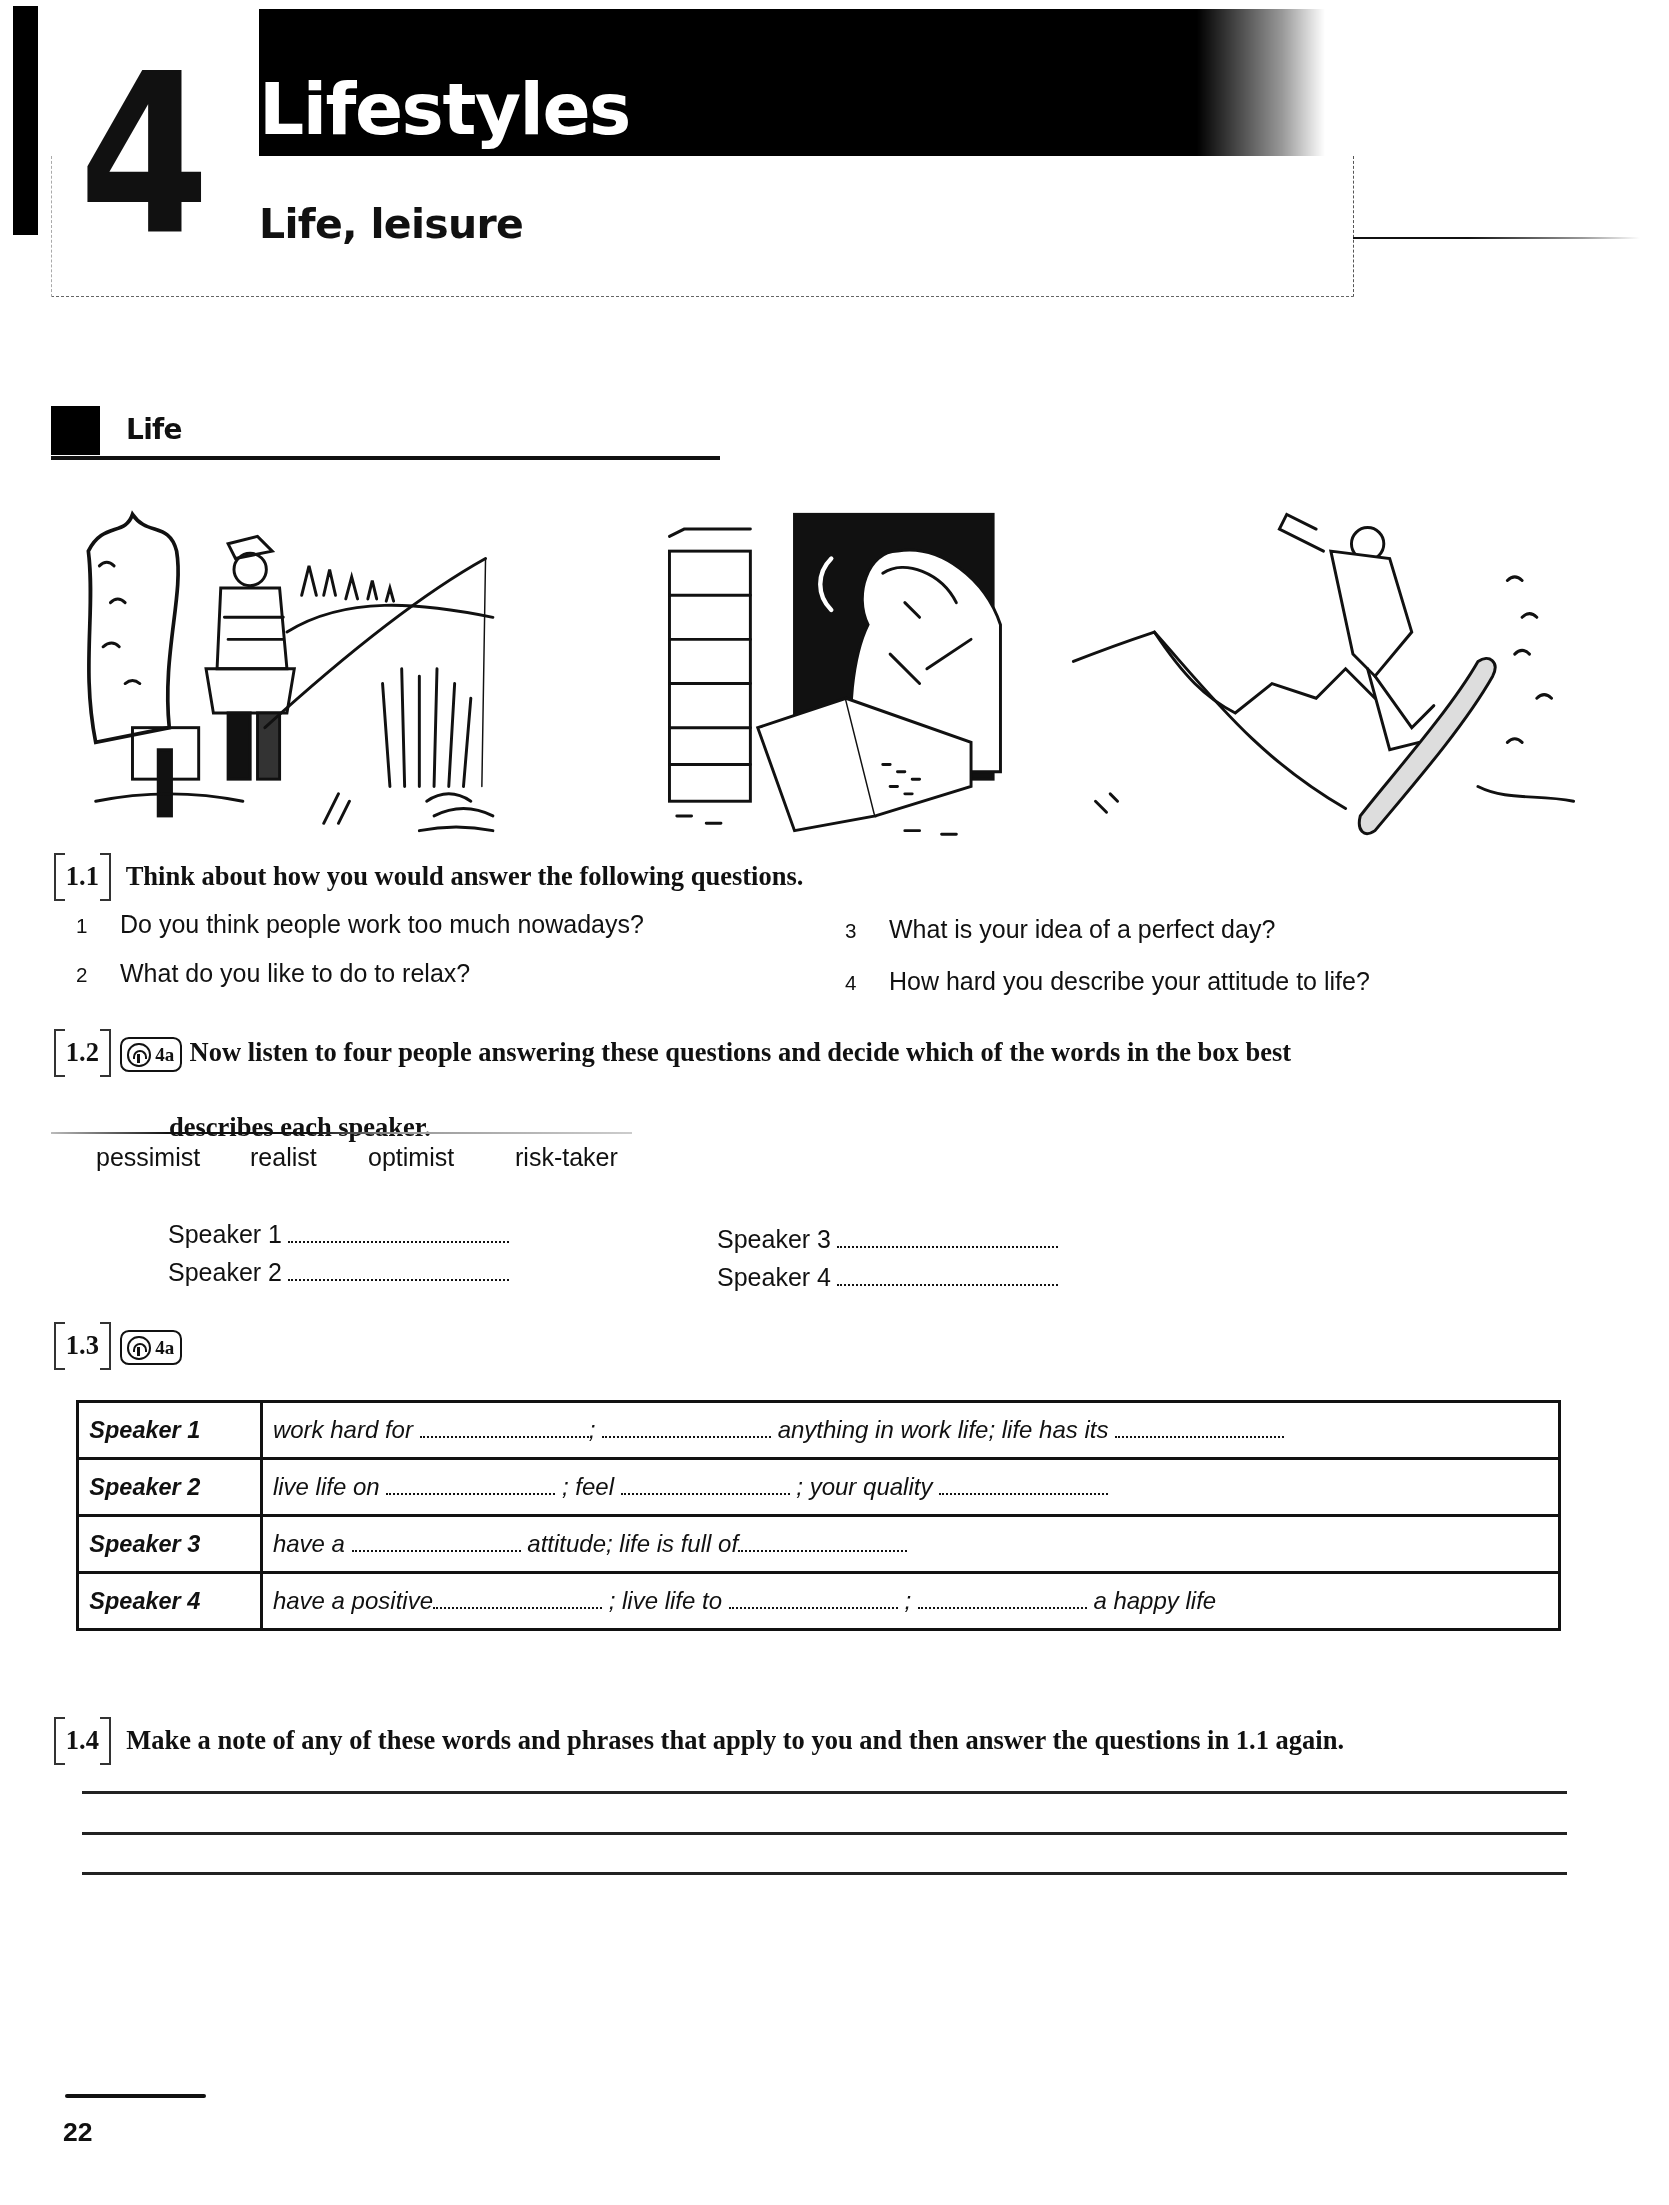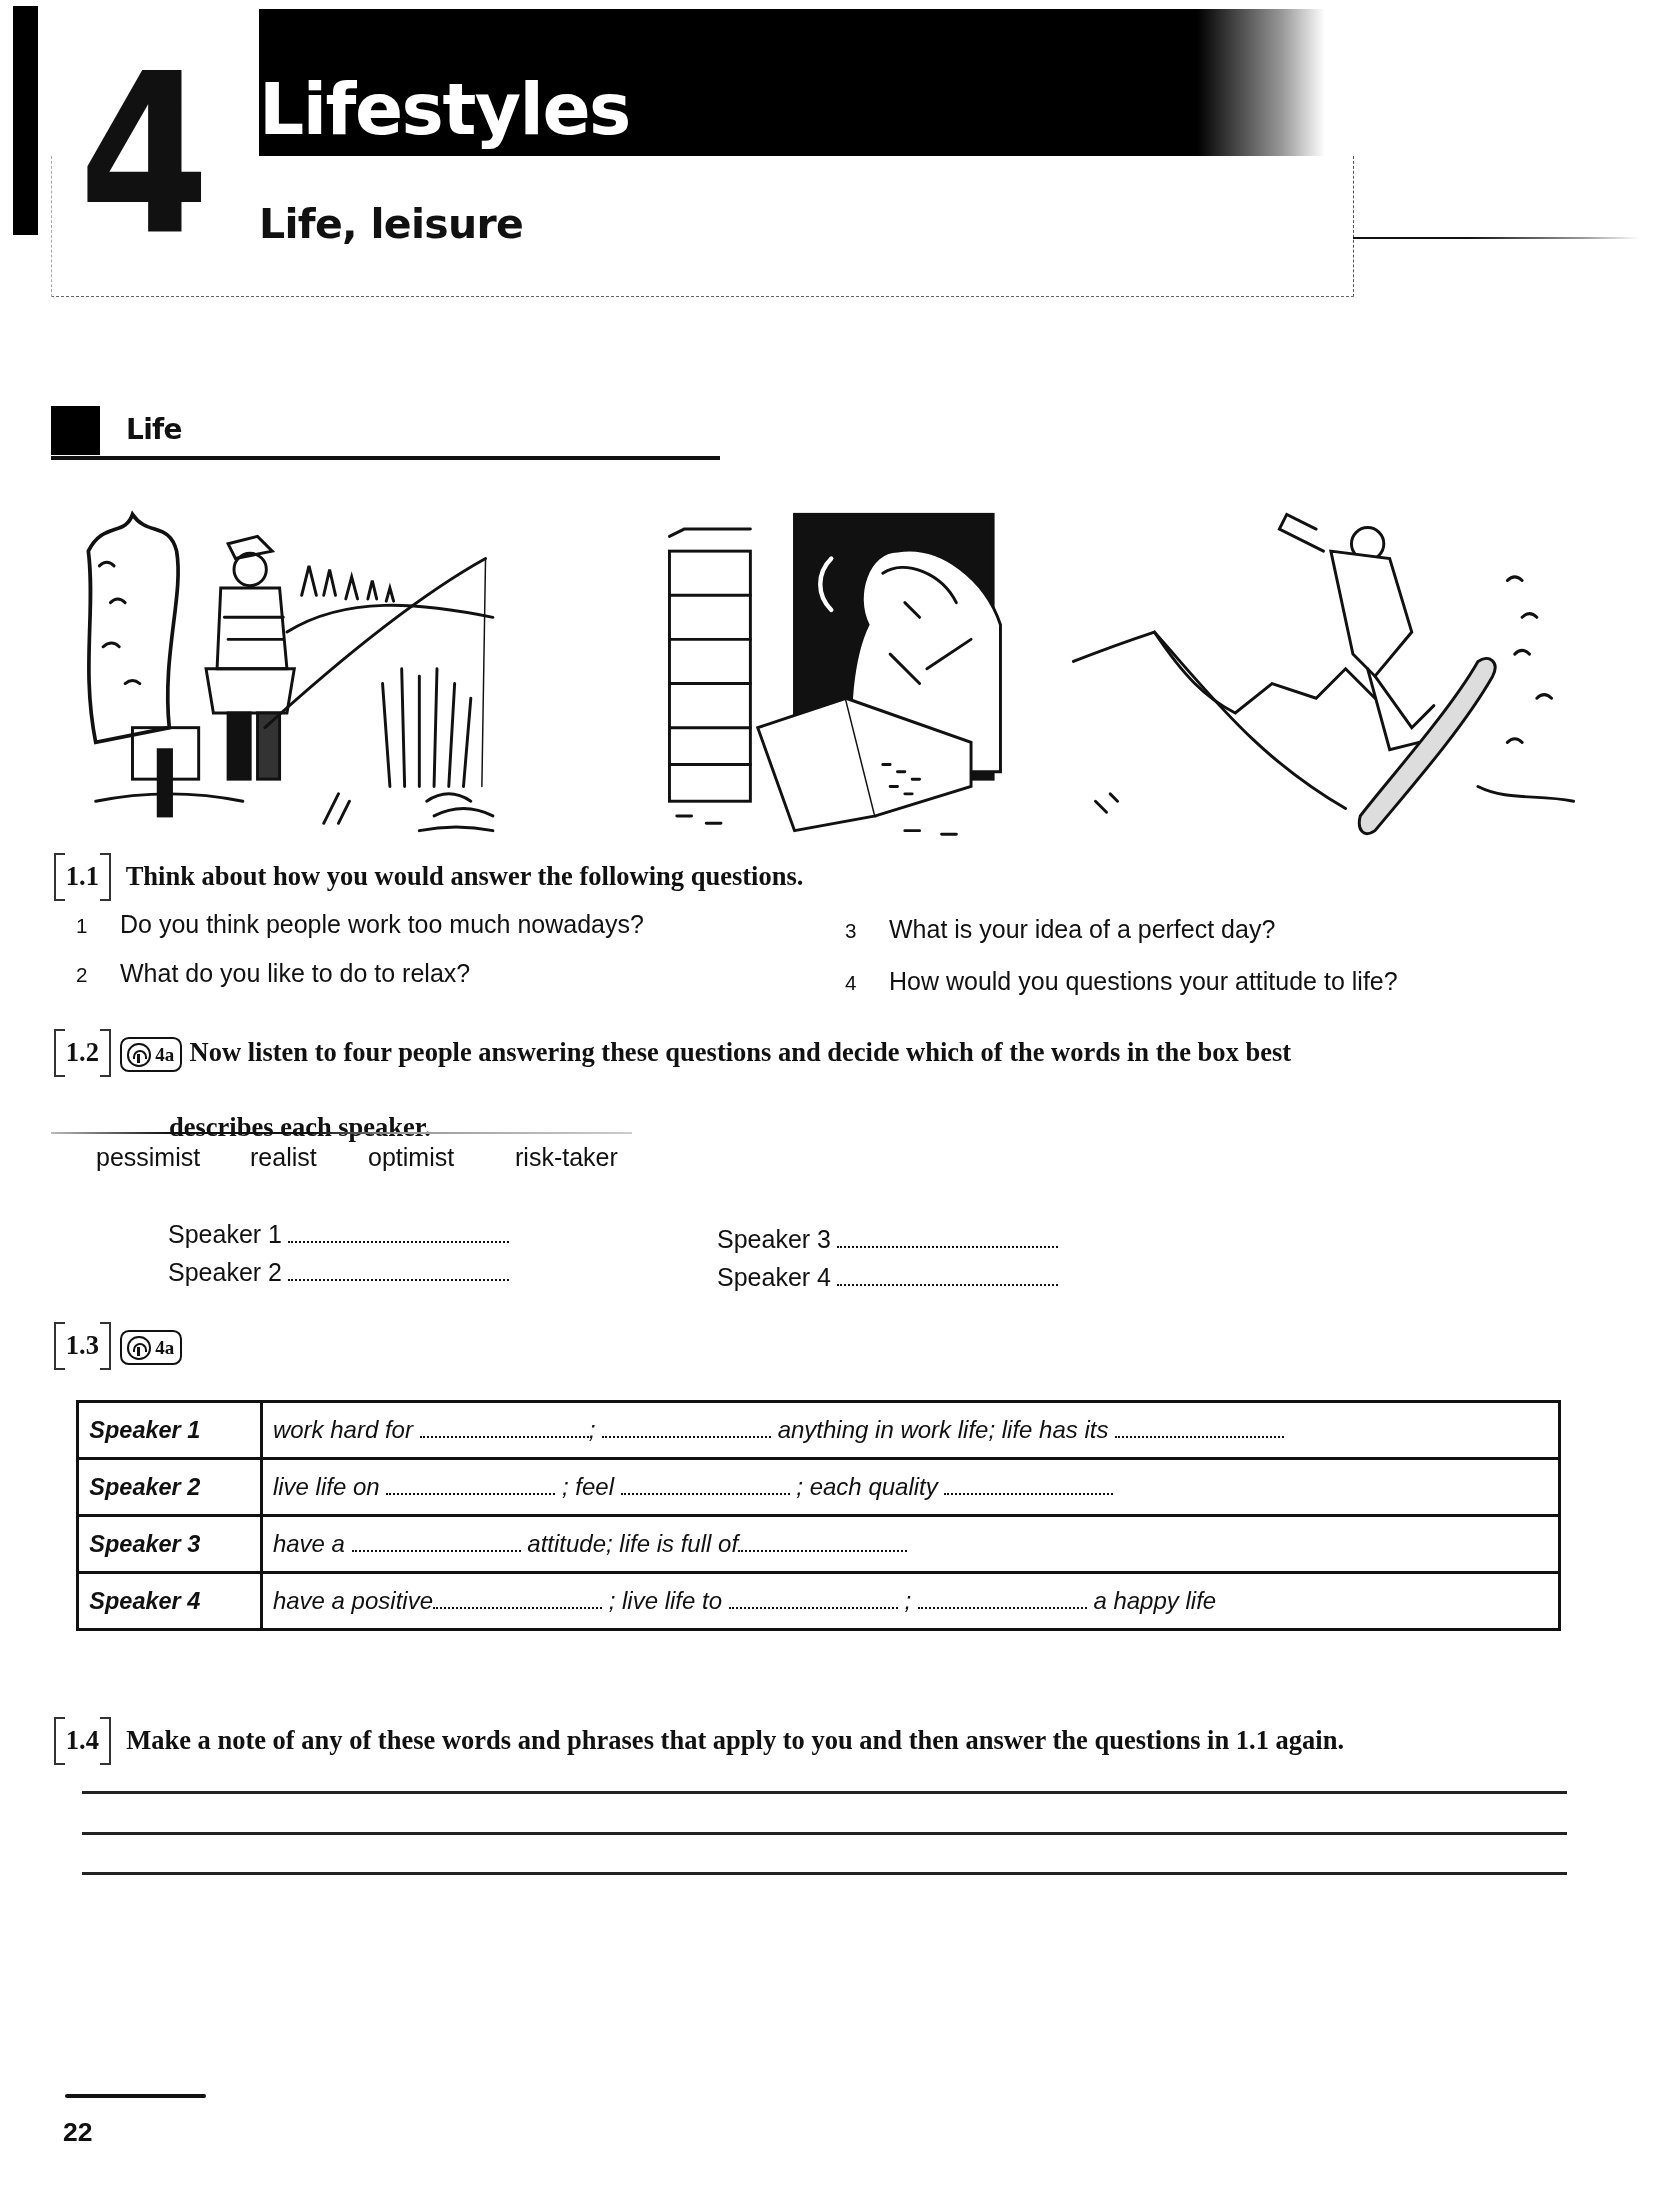--- a/index.html
+++ b/index.html
@@ -170,21 +170,21 @@
   <div class="q-item" style="left:76px; top:912px;">
     <span class="n">1</span><span>Do you think people work too much nowadays?</span>
   </div>
   <div class="q-item" style="left:76px; top:961px;">
     <span class="n">2</span><span>What do you like to do to relax?</span>
   </div>
   <div class="q-item" style="left:845px; top:917px;">
     <span class="n">3</span><span>What is your idea of a perfect day?</span>
   </div>
   <div class="q-item" style="left:845px; top:969px;">
-    <span class="n">4</span><span>How would you questions your attitude to life?</span>
+    <span class="n">4</span><span>How hard you describe your attitude to life?</span>
   </div>
 </div>
 
 <div class="abs ex-head" style="left:57px; top:1035px; width:1470px;">
   <span class="num">1.2</span><span class="audio-badge">
       <span class="audio-icon"></span>
       <span>4a</span>
     </span><span>Now listen to four people answering these questions and decide which of the words in the box best</span>
 </div>
 <div class="abs ex-head" style="left:169px; top:1073px;margin-top:37px;">describes each speaker.</div>
@@ -223,21 +223,21 @@
       <span>work hard for</span>
       <span class="blank" style="width:169px"></span><span>; </span><span class="blank" style="width:169px"></span><span> anything in work life; life has its</span>
       <span class="blank" style="width:169px"></span>
     </td>
   </tr>
   <tr>
     <td class="spk">Speaker 2</td>
     <td>
       <span>live life on</span>
       <span class="blank" style="width:169px"></span><span> ; feel</span>
-      <span class="blank" style="width:169px"></span><span> ; each quality</span>
+      <span class="blank" style="width:169px"></span><span> ; your quality</span>
       <span class="blank" style="width:169px"></span>
     </td>
   </tr>
   <tr>
     <td class="spk">Speaker 3</td>
     <td>
       <span>have a</span>
       <span class="blank" style="width:169px"></span><span> attitude; life is full of</span><span class="blank" style="width:169px"></span>
     </td>
   </tr>

